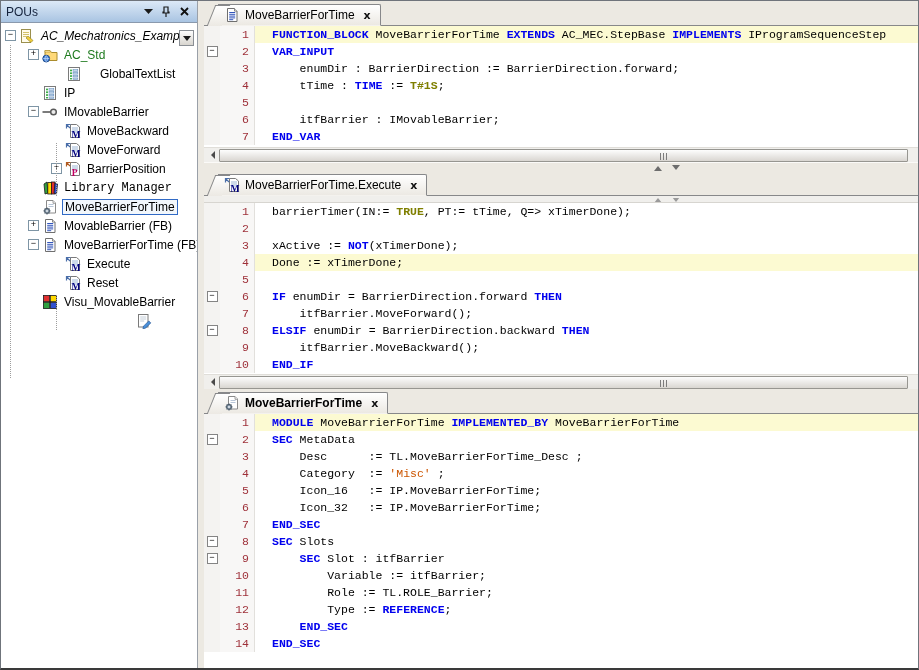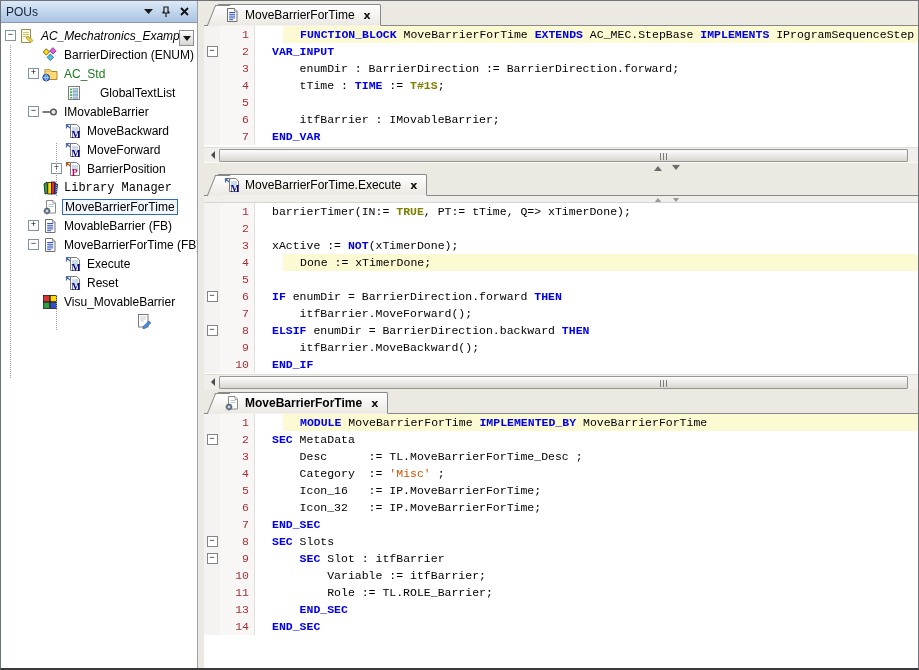--- a/index.html
+++ b/index.html
@@ -77,21 +77,21 @@
   
   .code { background:#fff; font-family:"Liberation Mono","DejaVu Sans Mono",monospace; font-size:11.5px; overflow:hidden; }
   .cl { display:flex; height:17px; line-height:17px; white-space:pre; }
   .fold-col { width:16px; flex:0 0 16px; background:#f4f3f1; display:flex; align-items:center; justify-content:center; }
   .fold-box {
     width:11px; height:11px; border:1px solid #848484; background:#fff;
     font-size:9px; line-height:8px; text-align:center; color:#000;
   }
   .num-col { width:35px; flex:0 0 35px; text-align:right; padding-right:5px; color:#9e3039; background:#f8f7f6; border-right:1px solid #e2e0dc; }
   .txt { flex:1; padding-left:17px; color:#000; min-width:0; }
-  .cl.hl .txt { background:#fcfad2;margin-left:28px; }
+  .cl.hl .txt { background:#fcfad2; }
   .tk-k { color:#0000ee; font-weight:bold; }
   .tk-o { color:#7f7f00; font-weight:bold; }
   .tk-s { color:#cc5500; }
   .tk-p { color:#000; }
 
   
   .hscroll { height:15px; flex:0 0 15px; background:#f0efec; border-top:1px solid #e0ded9; display:flex; align-items:center; padding-right:10px; }
   .sb-btn { width:15px; height:15px; display:flex; align-items:center; justify-content:center; background:#f0efec; }
   .sb-arrow-l { width:0; height:0; border:4px solid transparent; border-right-color:#4a4a4a; margin-right:2px; }
   .sb-thumb {
@@ -149,34 +149,20 @@
           </span>
           <span class="tlabel italic">AC_Mechatronics_Example</span>
           <span class="root-drop">
             <svg width="8" height="5">
               <path d="M0 0h8L4 5z" fill="#1a1a1a"></path>
             </svg>
           </span>
         </div>
         <div class="trow" style="padding-left: 27px;">
           <span class="stub" style="width: 0px;"></span>
-          <span class="exp-spacer"></span>
-          <span class="ticon">
-            <svg width="16" height="16" viewBox="0 0 16 16">
-              <g stroke="#444" stroke-width=".7">
-                <rect x="2" y="2.6" width="4.6" height="4.6" transform="rotate(45 4.3 4.9)" fill="#ffd800"></rect>
-                <rect x="8.6" y="1.6" width="4.6" height="4.6" transform="rotate(45 10.9 3.9)" fill="#f050f0"></rect>
-                <rect x="6" y="8" width="4.6" height="4.6" transform="rotate(45 8.3 10.3)" fill="#38c8f8"></rect>
-              </g>
-            </svg>
-          </span>
-          <span class="tlabel">BarrierDirection (ENUM)</span>
-        </div>
-        <div class="trow" style="padding-left: 27px;">
-          <span class="stub" style="width: 0px;"></span>
           <span class="expander">+</span>
           <span class="ticon">
             <svg width="17" height="16" viewBox="0 0 17 16">
               <path d="M3 3.5h5l1.5 2H15v8H3z" fill="#ffd978" stroke="#ab8c2c"></path>
               <path d="M3 3.5h4.6l1 1.6H3z" fill="#ffe9a8" stroke="#ab8c2c" stroke-width=".5"></path>
               <circle cx="4.2" cy="11.6" r="3.4" fill="#3a7ad4" stroke="#1d4c8f"></circle>
               <path d="M1.2 11.6h6M4.2 8.6c1.6 1 1.6 5 0 6M4.2 8.6c-1.6 1-1.6 5 0 6" stroke="#cfe3ff" stroke-width=".7" fill="none"></path>
             </svg>
           </span>
           <span class="tlabel green">AC_Std</span>
@@ -193,20 +179,40 @@
                 <rect x="4" y="6.4" width="2" height="1.7" fill="#3fae49"></rect>
                 <rect x="7" y="6.4" width="4.8" height="1.7" fill="#c4d6ec" stroke="#5b87b8" stroke-width=".5"></rect>
                 <rect x="4" y="9.2" width="2" height="1.7" fill="#3fae49"></rect>
                 <rect x="7" y="9.2" width="4.8" height="1.7" fill="#c4d6ec" stroke="#5b87b8" stroke-width=".5"></rect>
                 <rect x="4" y="12" width="2" height="1.4" fill="#3fae49"></rect>
                 <rect x="7" y="12" width="4.8" height="1.4" fill="#c4d6ec" stroke="#5b87b8" stroke-width=".5"></rect>
               </g>
             </svg>
           </span>
           <span class="tlabel">GlobalTextList</span>
+        </div>
+        <div class="trow" style="padding-left: 27px;">
+          <span class="stub" style="width: 0px;"></span>
+          <span class="exp-spacer"></span>
+          <span class="ticon">
+            <svg width="16" height="16" viewBox="0 0 16 16">
+              <rect x="2.5" y="1.5" width="11" height="13" fill="#fff" stroke="#7a7a7a"></rect>
+              <g>
+                <rect x="4" y="3.6" width="2" height="1.7" fill="#3fae49"></rect>
+                <rect x="7" y="3.6" width="4.8" height="1.7" fill="#c4d6ec" stroke="#5b87b8" stroke-width=".5"></rect>
+                <rect x="4" y="6.4" width="2" height="1.7" fill="#3fae49"></rect>
+                <rect x="7" y="6.4" width="4.8" height="1.7" fill="#c4d6ec" stroke="#5b87b8" stroke-width=".5"></rect>
+                <rect x="4" y="9.2" width="2" height="1.7" fill="#3fae49"></rect>
+                <rect x="7" y="9.2" width="4.8" height="1.7" fill="#c4d6ec" stroke="#5b87b8" stroke-width=".5"></rect>
+                <rect x="4" y="12" width="2" height="1.4" fill="#3fae49"></rect>
+                <rect x="7" y="12" width="4.8" height="1.4" fill="#c4d6ec" stroke="#5b87b8" stroke-width=".5"></rect>
+              </g>
+            </svg>
+          </span>
+          <span class="tlabel">IP</span>
         </div>
         <div class="trow" style="padding-left: 27px;">
           <span class="stub" style="width: 0px;"></span>
           <span class="expander">−</span>
           <span class="ticon">
             <svg width="16" height="16" viewBox="0 0 16 16">
               <path d="M0.5 8h8" stroke="#5a5a5a" stroke-width="1.6"></path>
               <circle cx="11.5" cy="8" r="2.8" fill="#ececec" stroke="#5a5a5a" stroke-width="1.5"></circle>
             </svg>
           </span>
@@ -481,18 +487,19 @@
           <div class="cl"><div class="fold-col"><span class="fold-box">−</span></div><div class="num-col">2</div><div class="txt"><span class="tk-k">SEC</span><span class="tk-p"> MetaData</span></div></div>
           <div class="cl"><div class="fold-col"></div><div class="num-col">3</div><div class="txt"><span class="tk-p">    Desc      := TL.MoveBarrierForTime_Desc ;</span></div></div>
           <div class="cl"><div class="fold-col"></div><div class="num-col">4</div><div class="txt"><span class="tk-p">    Category  := </span><span class="tk-s">'Misc'</span><span class="tk-p"> ;</span></div></div>
           <div class="cl"><div class="fold-col"></div><div class="num-col">5</div><div class="txt"><span class="tk-p">    Icon_16   := IP.MoveBarrierForTime;</span></div></div>
           <div class="cl"><div class="fold-col"></div><div class="num-col">6</div><div class="txt"><span class="tk-p">    Icon_32   := IP.MoveBarrierForTime;</span></div></div>
           <div class="cl"><div class="fold-col"></div><div class="num-col">7</div><div class="txt"><span class="tk-k">END_SEC</span></div></div>
           <div class="cl"><div class="fold-col"><span class="fold-box">−</span></div><div class="num-col">8</div><div class="txt"><span class="tk-k">SEC</span><span class="tk-p"> Slots</span></div></div>
           <div class="cl"><div class="fold-col"><span class="fold-box">−</span></div><div class="num-col">9</div><div class="txt"><span class="tk-p">    </span><span class="tk-k">SEC</span><span class="tk-p"> Slot : itfBarrier</span></div></div>
           <div class="cl"><div class="fold-col"></div><div class="num-col">10</div><div class="txt"><span class="tk-p">        Variable := itfBarrier;</span></div></div>
           <div class="cl"><div class="fold-col"></div><div class="num-col">11</div><div class="txt"><span class="tk-p">        Role := TL.ROLE_Barrier;</span></div></div>
+          <div class="cl"><div class="fold-col"></div><div class="num-col">12</div><div class="txt"><span class="tk-p">        Type := </span><span class="tk-k">REFERENCE</span><span class="tk-p">;</span></div></div>
           <div class="cl"><div class="fold-col"></div><div class="num-col">13</div><div class="txt"><span class="tk-p">    </span><span class="tk-k">END_SEC</span></div></div>
           <div class="cl"><div class="fold-col"></div><div class="num-col">14</div><div class="txt"><span class="tk-k">END_SEC</span></div></div>
         </div>
       </div>
     </div>
 </div>
 
 </body></html>

